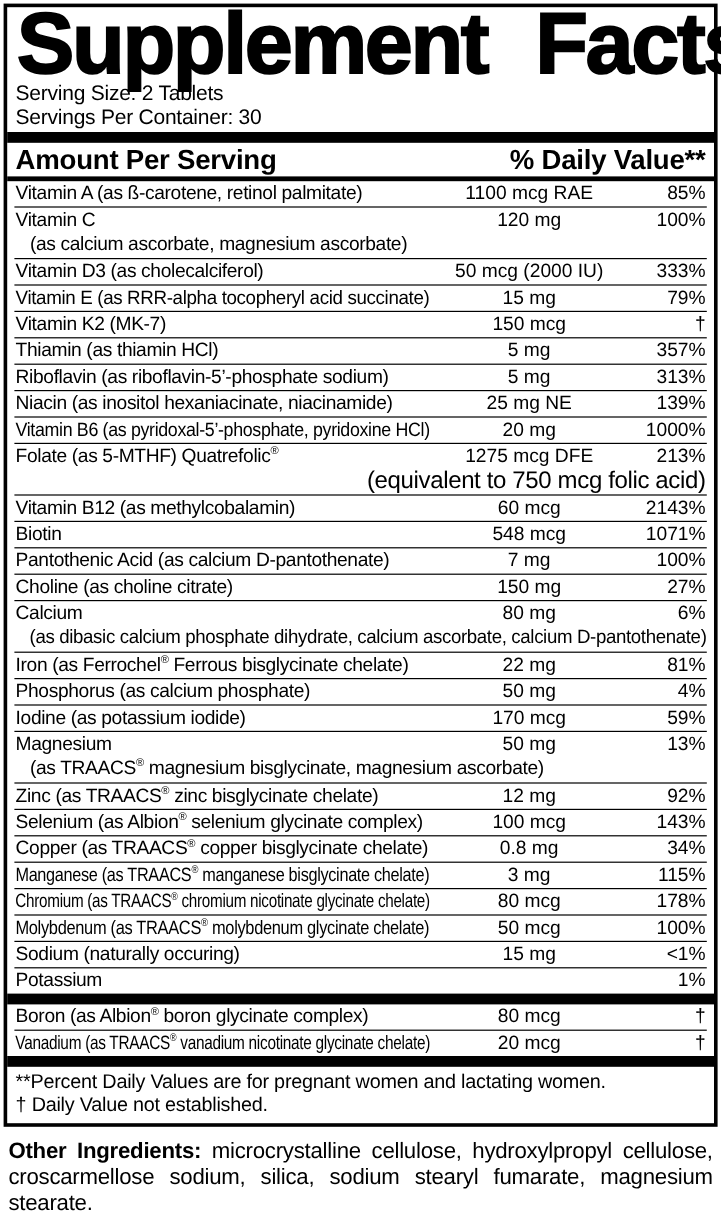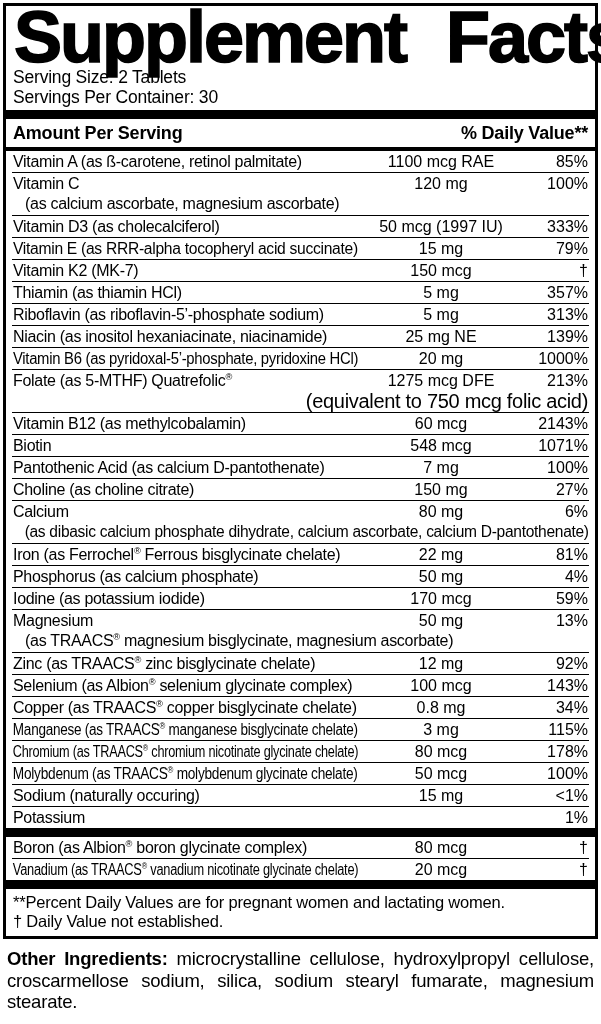--- a/index.html
+++ b/index.html
@@ -40,21 +40,21 @@
   .bar { background: #000; margin: 0 -6px; }
   .bar.b9 { height: 9px; margin-top: 3px; }
   .bar.b4 { height: 4px; }
   .bar.b9b { height: 9px; }
 
   .colhead {
     display: flex;
     justify-content: space-between;
     align-items: baseline;
     font-weight: bold;
-    font-size: 18px;
+    font-size: 23px;
     line-height: 24px;
     padding: 2px 1px 2px 1px;
     letter-spacing: -0.2px;
     text-align: center;
   }
 
   .rows .row + .row { border-top: 1px solid #000; }
 
   .row { padding: 0; }
   .rline {
@@ -157,21 +157,21 @@
           <div class="rline">
             <span class="nm fit">Vitamin C</span>
             <span class="amt">120 mg</span>
             <span class="dv">100%</span>
           </div>
           <span class="nm2 fit">(as calcium ascorbate, magnesium ascorbate)</span>
         </div>
         <div class="row">
           <div class="rline">
             <span class="nm fit">Vitamin D3 (as cholecalciferol)</span>
-            <span class="amt">50 mcg (1997 IU)</span>
+            <span class="amt">50 mcg (2000 IU)</span>
             <span class="dv">333%</span>
           </div>
         </div>
         <div class="row">
           <div class="rline">
             <span class="nm fit" style="transform: scaleX(0.977401); transform-origin: left center;">Vitamin E (as RRR-alpha tocopheryl acid succinate)</span>
             <span class="amt">15 mg</span>
             <span class="dv">79%</span>
           </div>
         </div>

